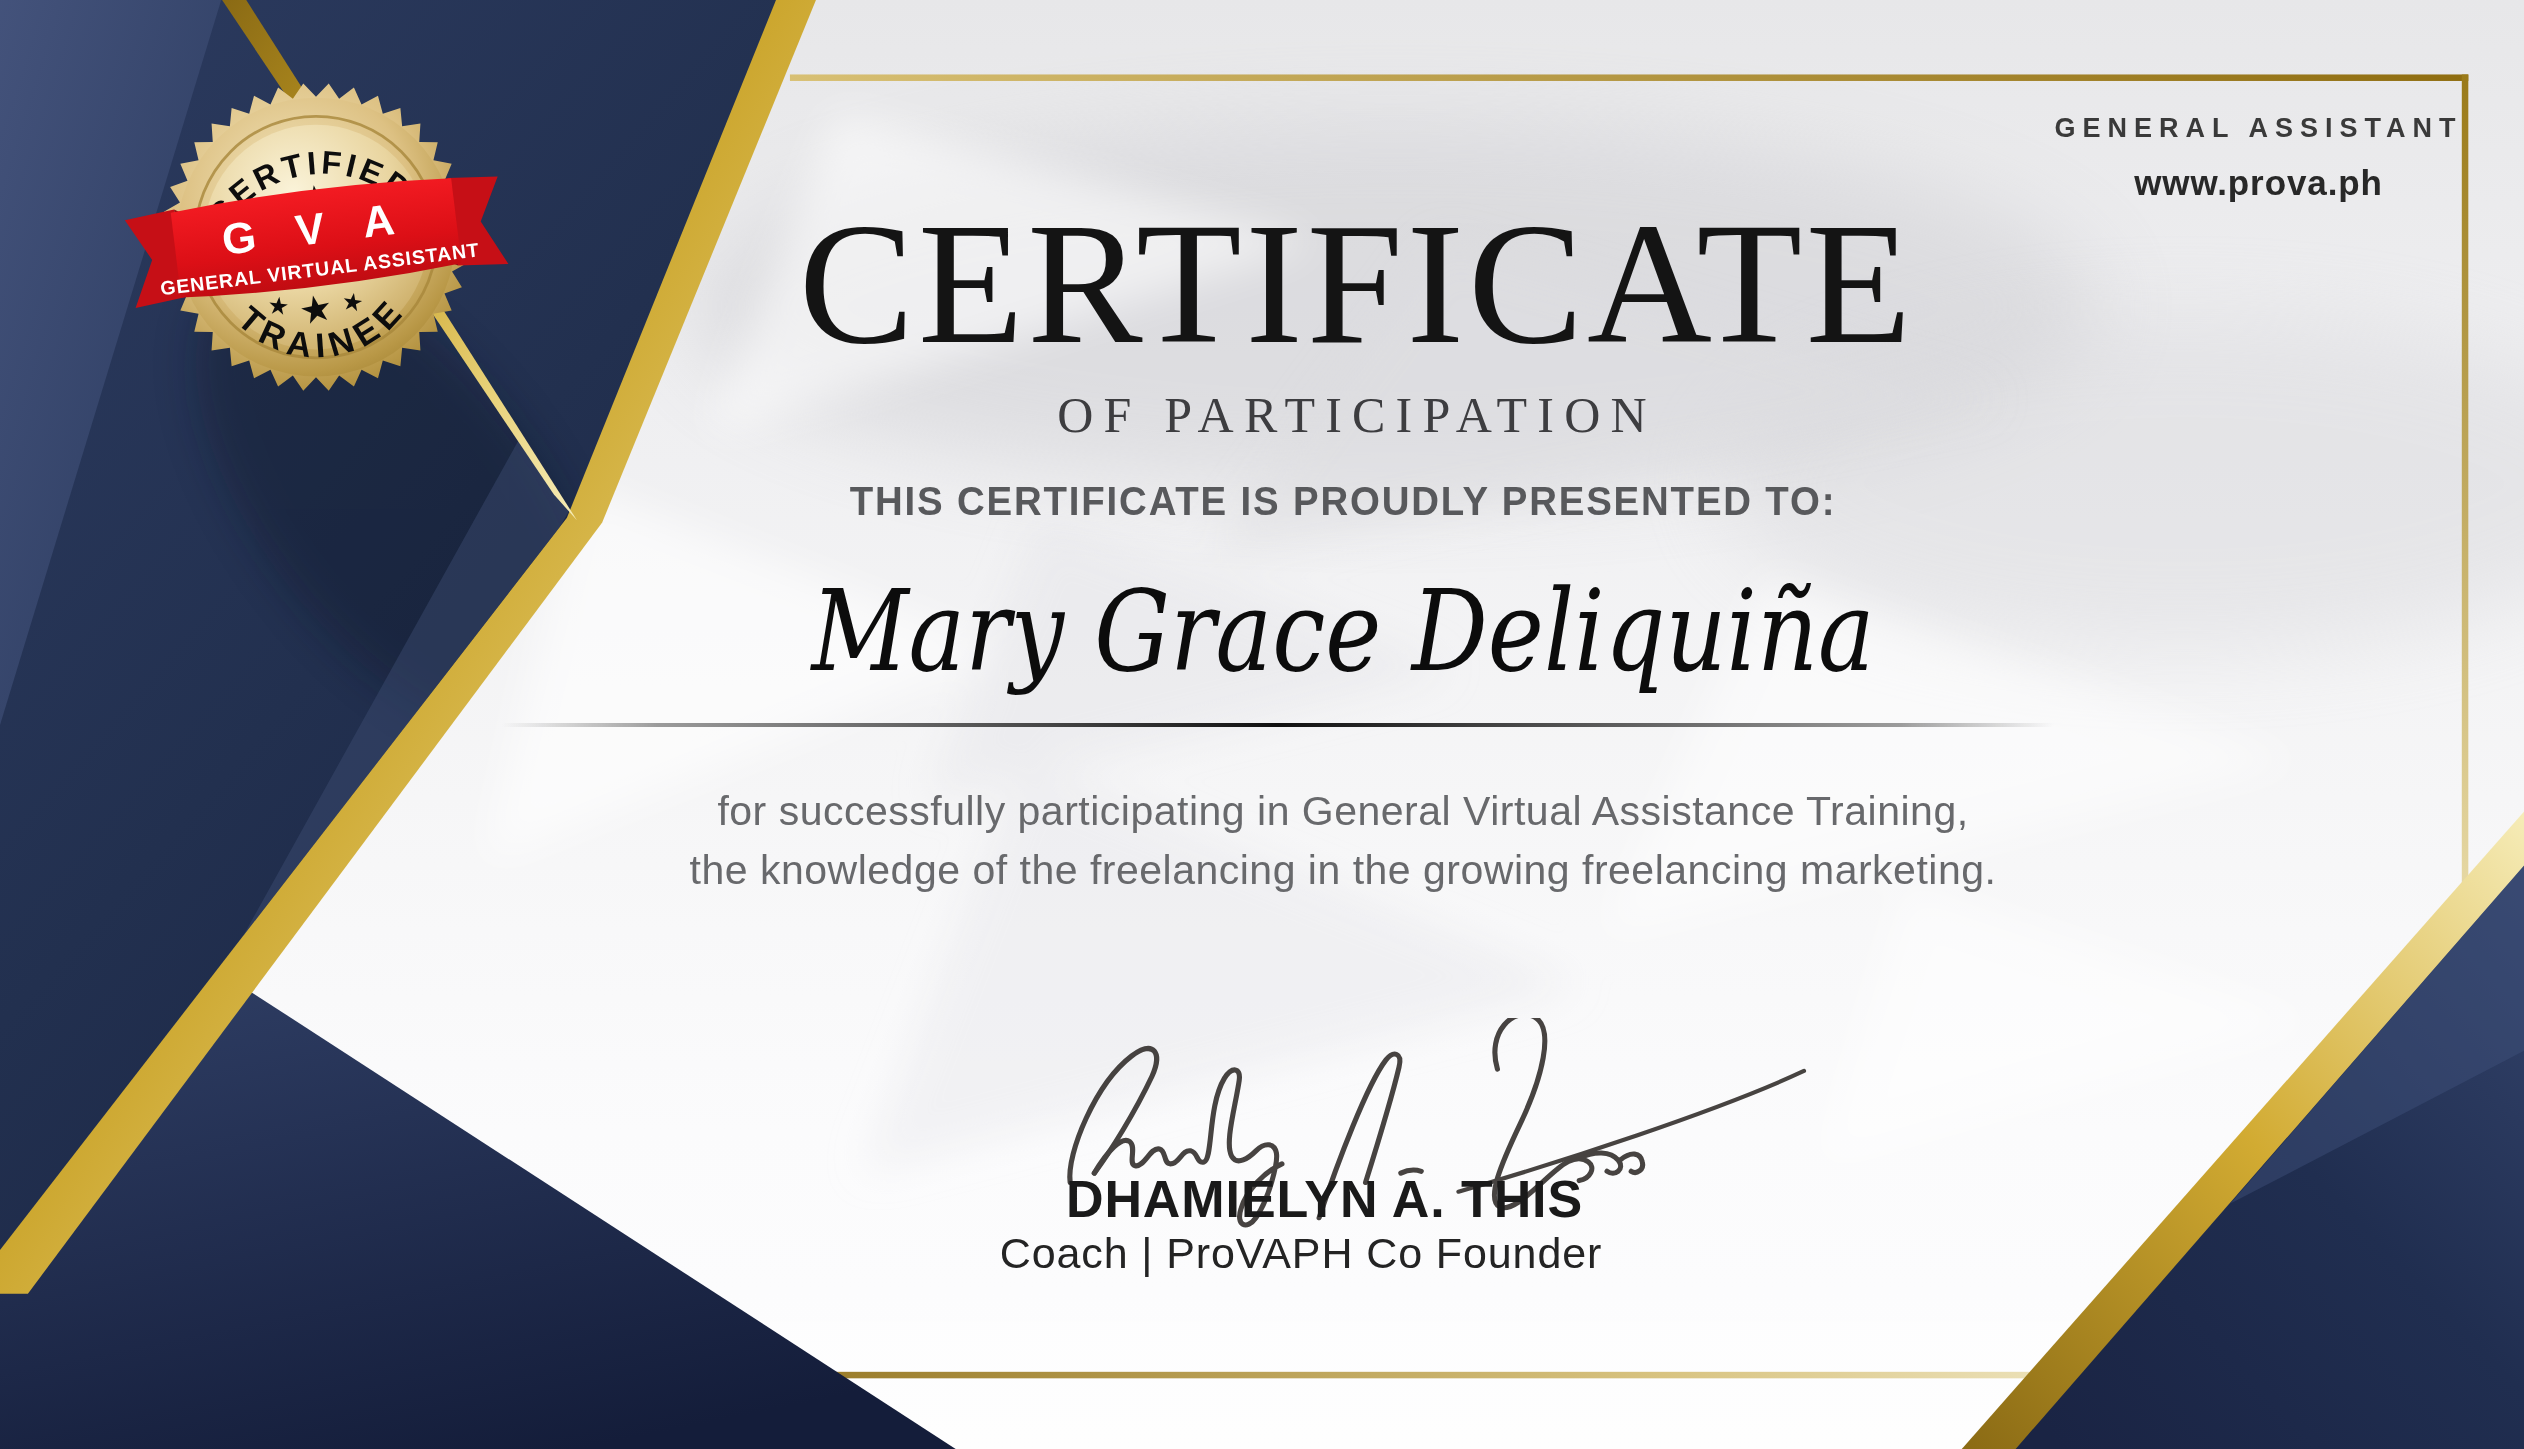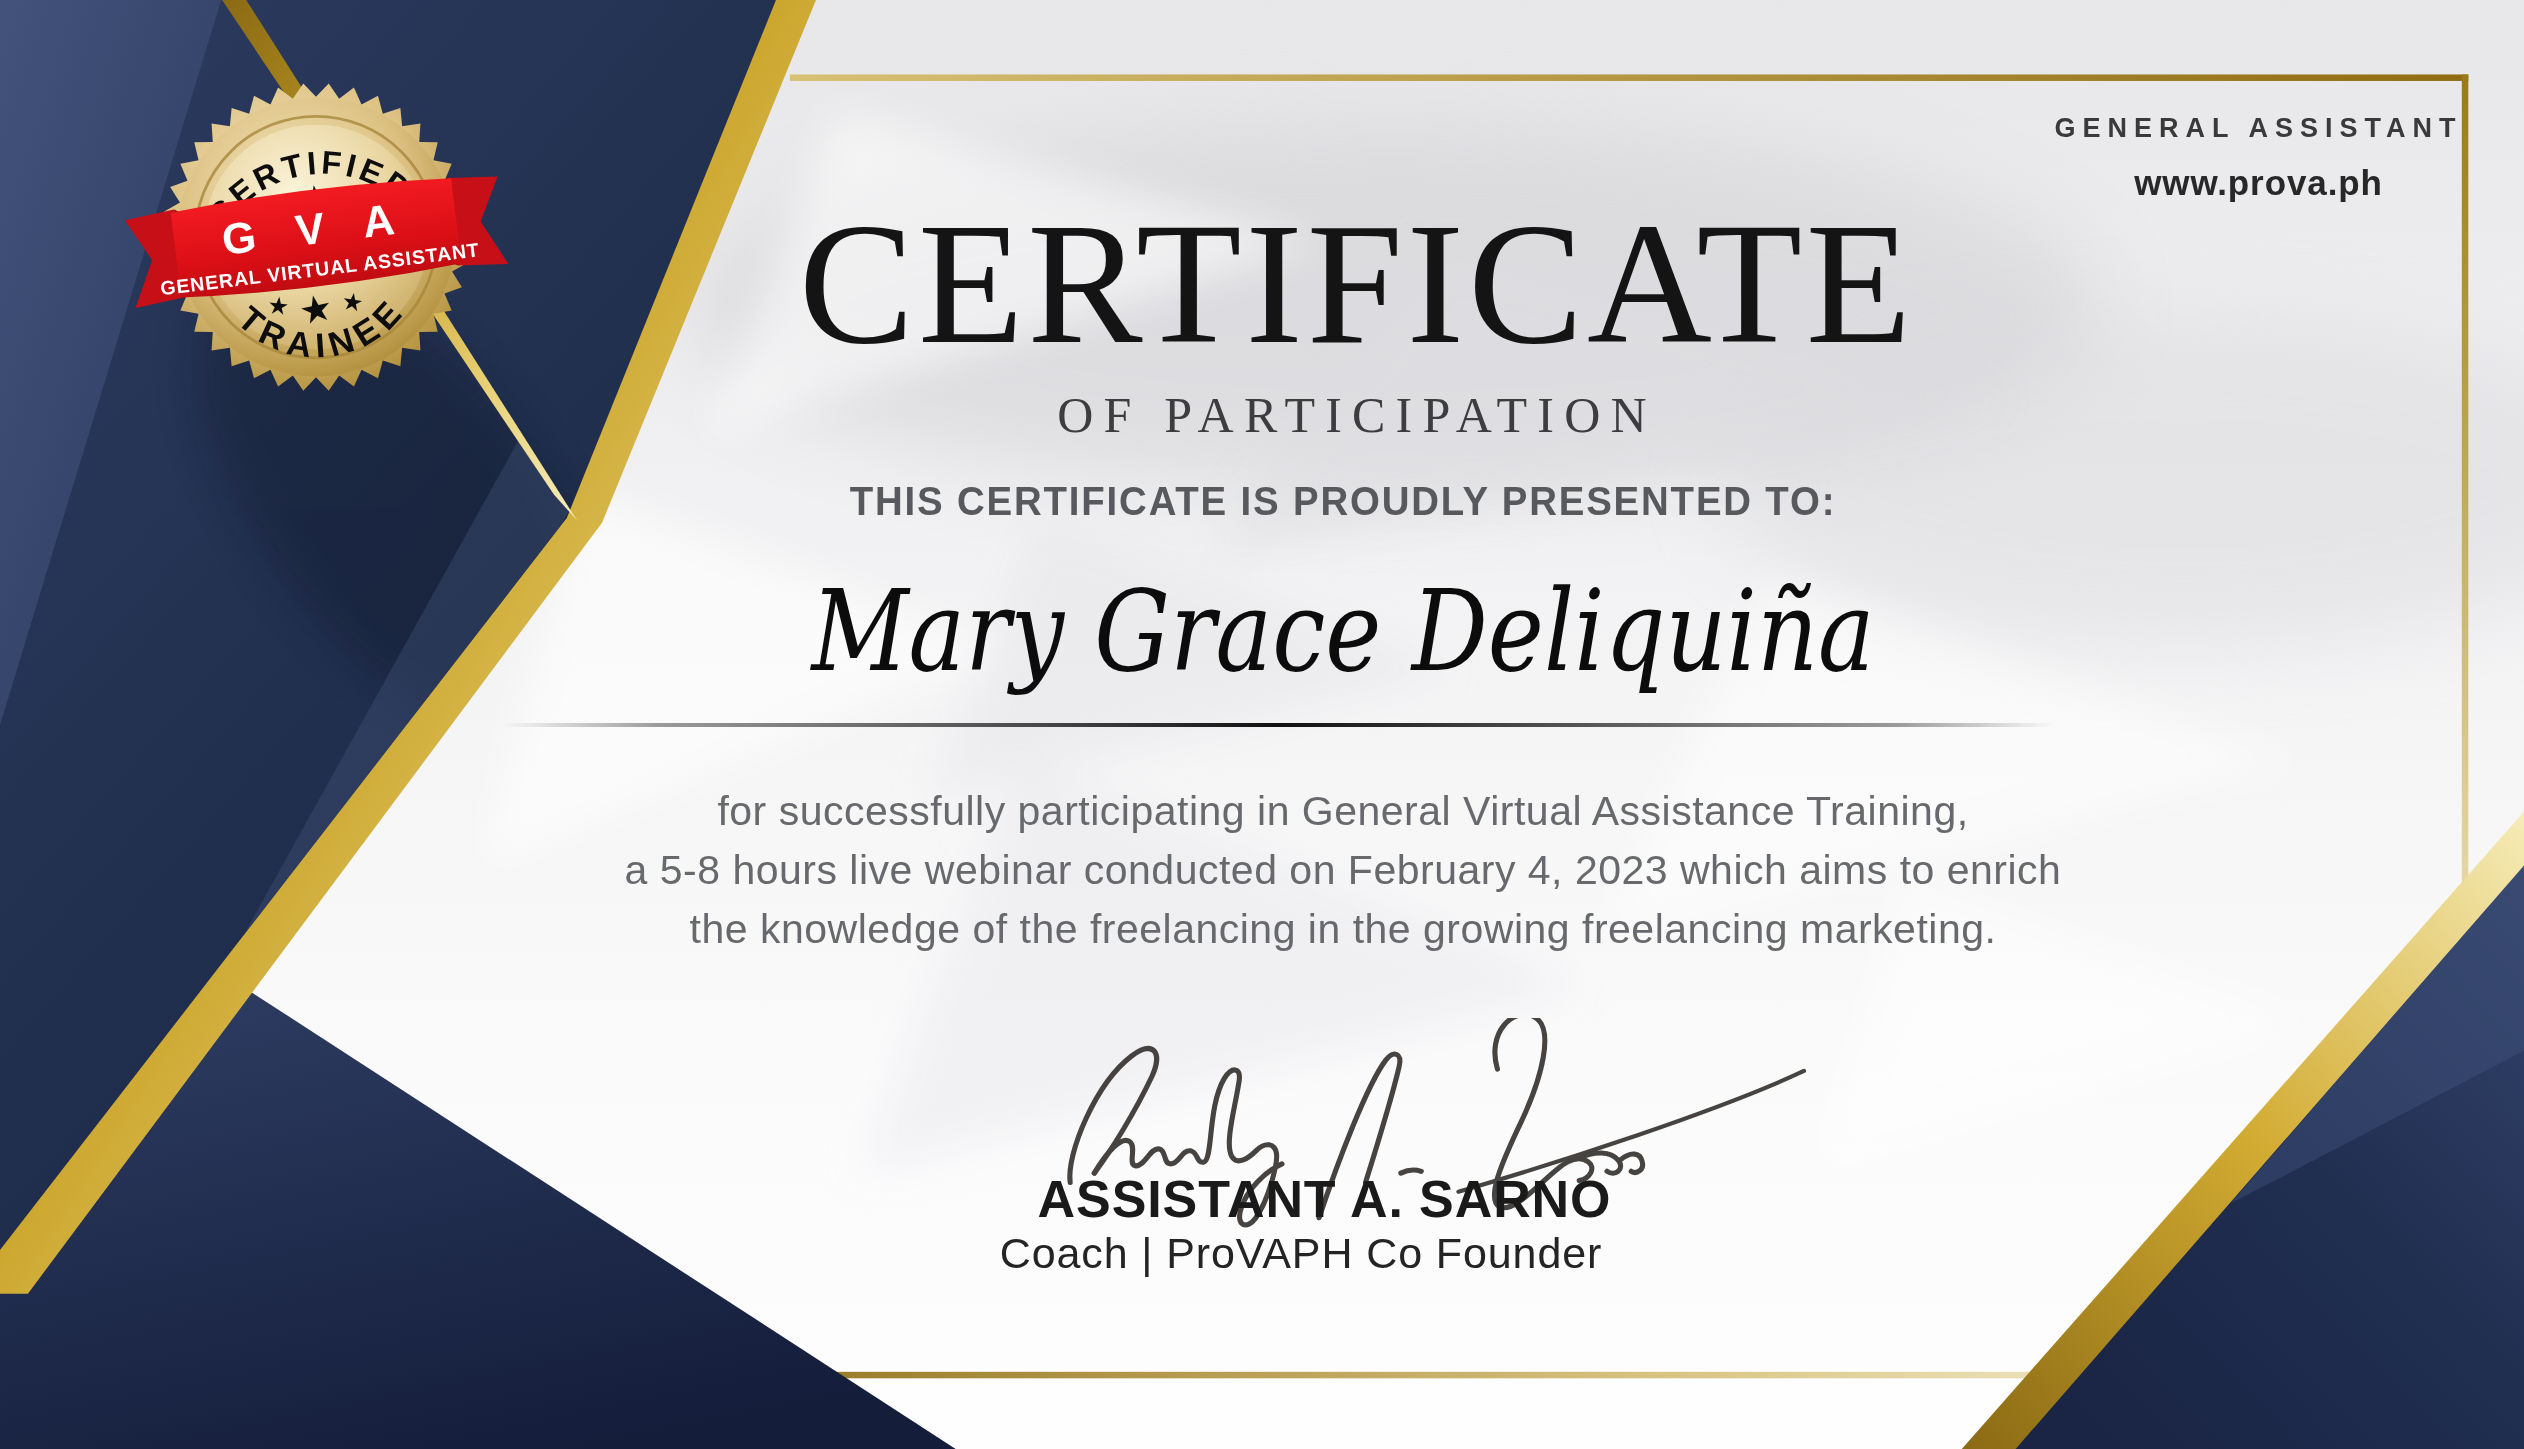--- a/index.html
+++ b/index.html
@@ -234,33 +234,32 @@
   </div>
 
   <div class="abs title-sub">OF PARTICIPATION</div>
   <div class="abs title-main">CERTIFICATE</div>
   <div class="abs presented">THIS CERTIFICATE IS PROUDLY PRESENTED TO:</div>
   <div class="abs recipient">Mary Grace Deliquiña</div>
   <div class="abs divider"></div>
 
   <div class="abs body-text">
     <div>for successfully participating in General Virtual Assistance Training,</div>
-    <div>a 5-8 hours live webinar conducted on February 4, 2023  which aims to enrich</div>
     <div>the knowledge of the freelancing in the growing freelancing marketing.</div>
   </div>
 
   <svg class="abs" width="836" height="223" viewBox="1140 1095 900 240" style="left:1059px;top:1018px">
     <g fill="none" stroke="#2e2a27" stroke-width="5.5" stroke-linecap="round" opacity=".88">
       <path d="M 1152,1272 C 1148,1240 1180,1165 1218,1136 C 1242,1118 1252,1132 1240,1158 C 1222,1196 1196,1238 1178,1262"></path>
       <path d="M 1178,1262 C 1192,1238 1208,1222 1216,1228 C 1224,1234 1214,1252 1222,1254 C 1232,1256 1238,1234 1248,1236 C 1256,1238 1252,1252 1260,1252 C 1270,1252 1272,1236 1282,1238 C 1290,1240 1288,1252 1296,1250 C 1306,1247 1300,1190 1318,1160 C 1326,1147 1336,1148 1334,1162 C 1330,1190 1318,1230 1326,1244 C 1332,1254 1344,1246 1352,1238 C 1362,1228 1372,1230 1374,1240 C 1376,1250 1366,1290 1352,1310 C 1342,1324 1330,1318 1336,1300 C 1342,1280 1362,1260 1380,1252"></path>
       <path d="M 1420,1310 C 1440,1250 1472,1166 1492,1140 C 1500,1130 1510,1132 1506,1148 C 1498,1182 1480,1240 1470,1272"></path>
       <path d="M 1508,1262 C 1516,1258 1524,1258 1530,1260"></path>
       <path d="M 1612,1150 C 1600,1110 1630,1082 1652,1094 C 1674,1106 1660,1160 1636,1210 C 1616,1252 1600,1290 1614,1298 C 1628,1306 1654,1276 1676,1258 C 1690,1246 1702,1244 1710,1250 C 1718,1256 1712,1268 1700,1270"></path>
       <path d="M 1700,1246 C 1716,1238 1734,1238 1742,1248 C 1750,1258 1738,1266 1730,1260 M 1744,1248 C 1756,1238 1766,1240 1768,1250 C 1770,1258 1762,1264 1756,1260"></path>
       <path d="M 1570,1282 C 1680,1250 1850,1195 1942,1152" stroke-width="4.5"></path>
     </g>
   </svg>
 
-  <div class="abs sig-name">ASSISTANT A. SARNO</div>
+  <div class="abs sig-name">DHAMIELYN A. THIS</div>
   <div class="abs sig-role">Coach | ProVAPH Co Founder</div>
 
 </div>
 
 
 </body></html>

